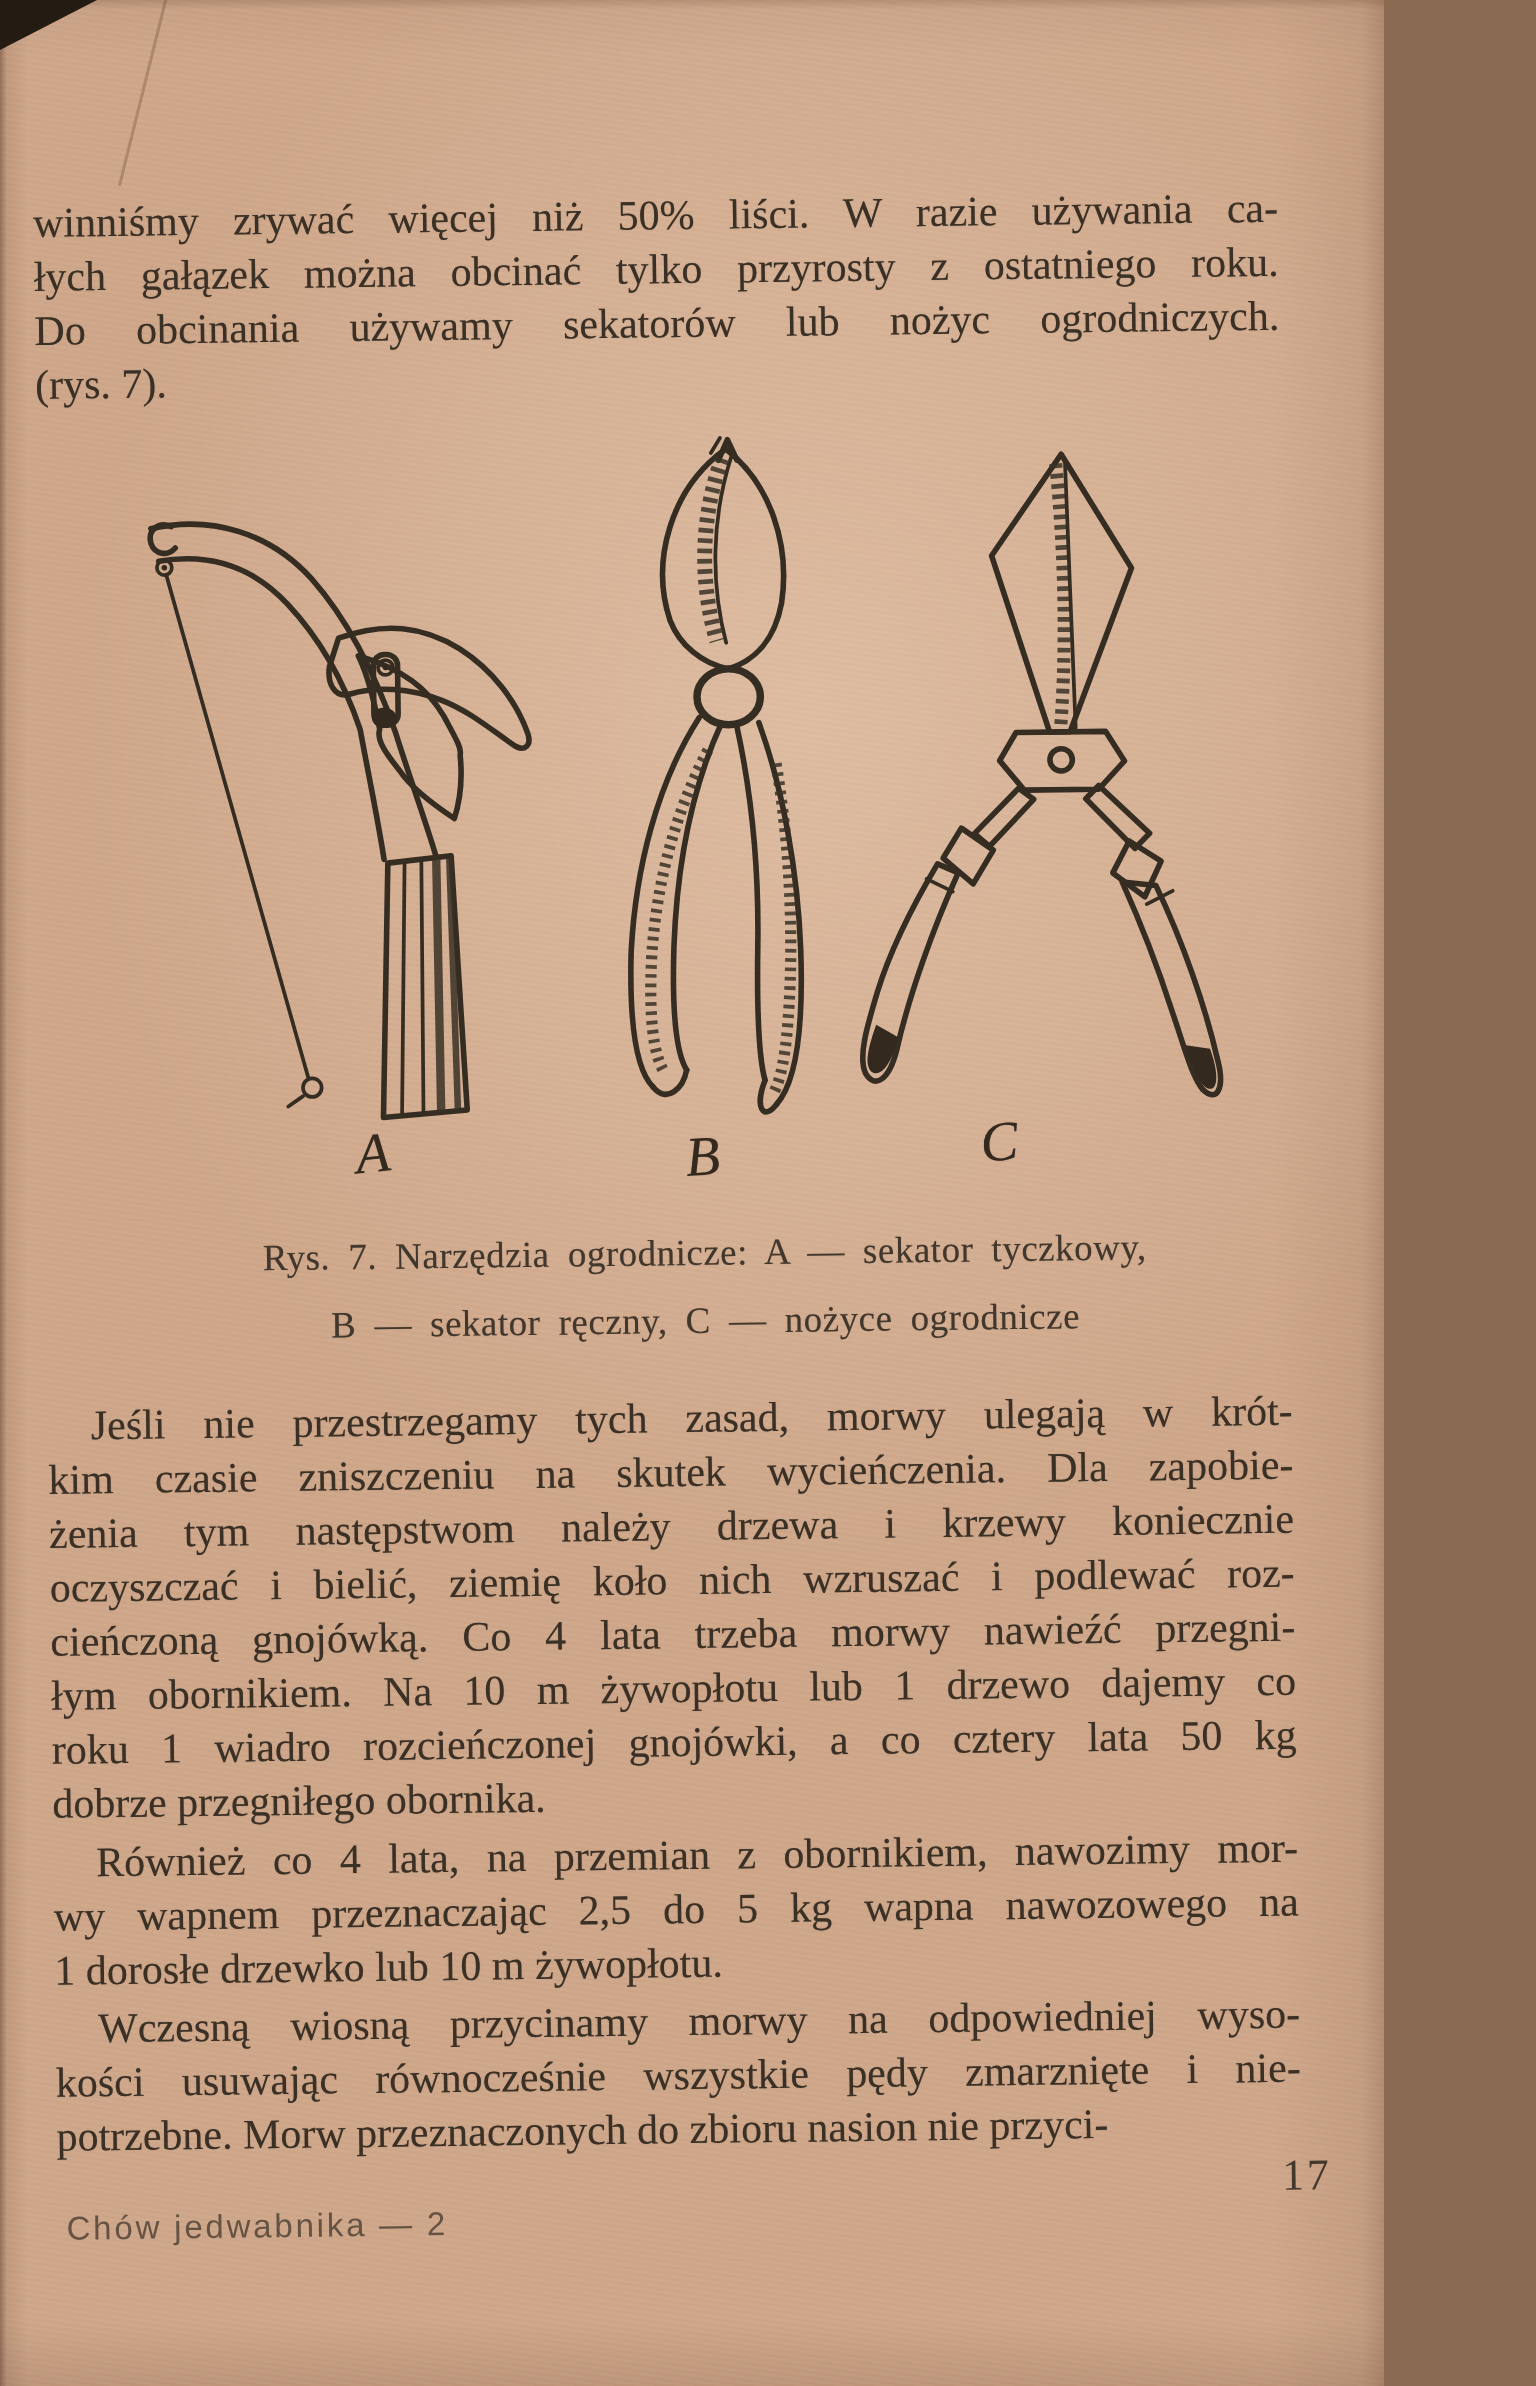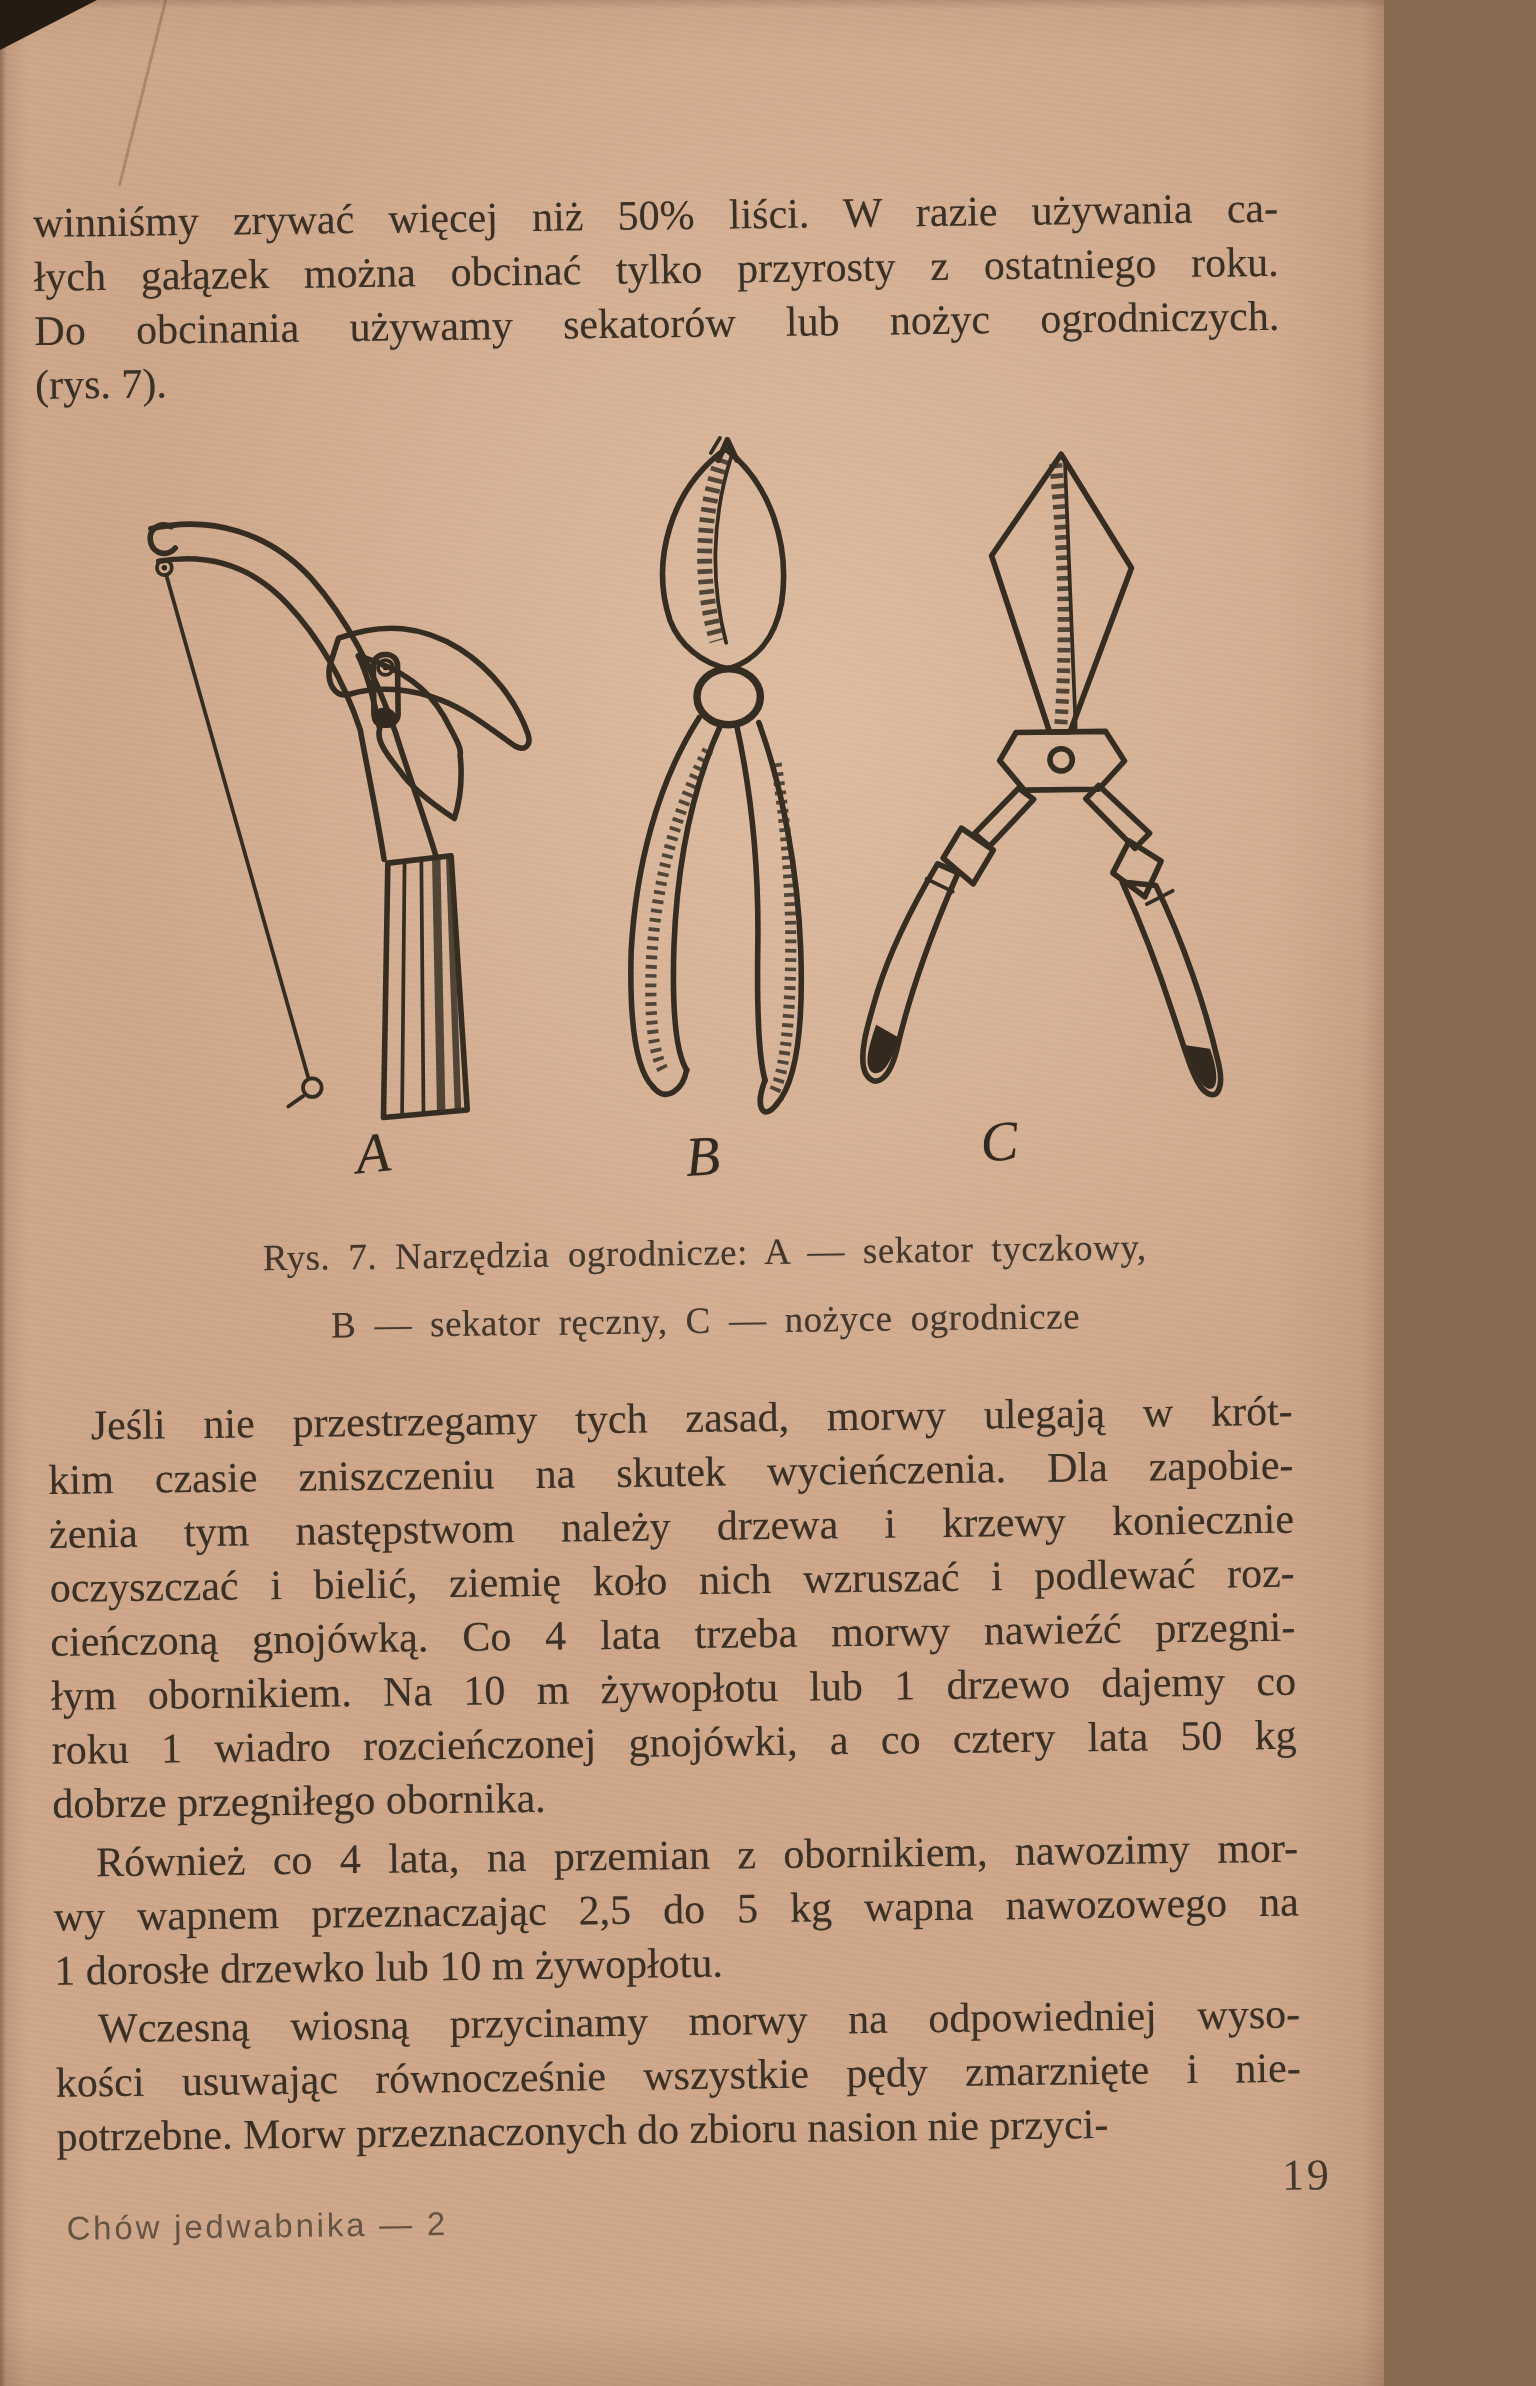--- a/index.html
+++ b/index.html
@@ -182,17 +182,17 @@
         <div class="line last">1 dorosłe drzewko lub 10 m żywopłotu.</div>
       </div>
       <div class="para">
         <div class="line indent">Wczesną wiosną przycinamy morwy na odpowiedniej wyso-</div>
         <div class="line">kości usuwając równocześnie wszystkie pędy zmarznięte i nie-</div>
         <div class="line last">potrzebne. Morw przeznaczonych do zbioru nasion nie przyci-</div>
       </div>
     </div>
 
     <div class="running-title">Chów jedwabnika — 2</div>
-    <div class="page-number">19</div>
+    <div class="page-number">17</div>
 
   </div>
 </div>
 
 
 </body></html>

